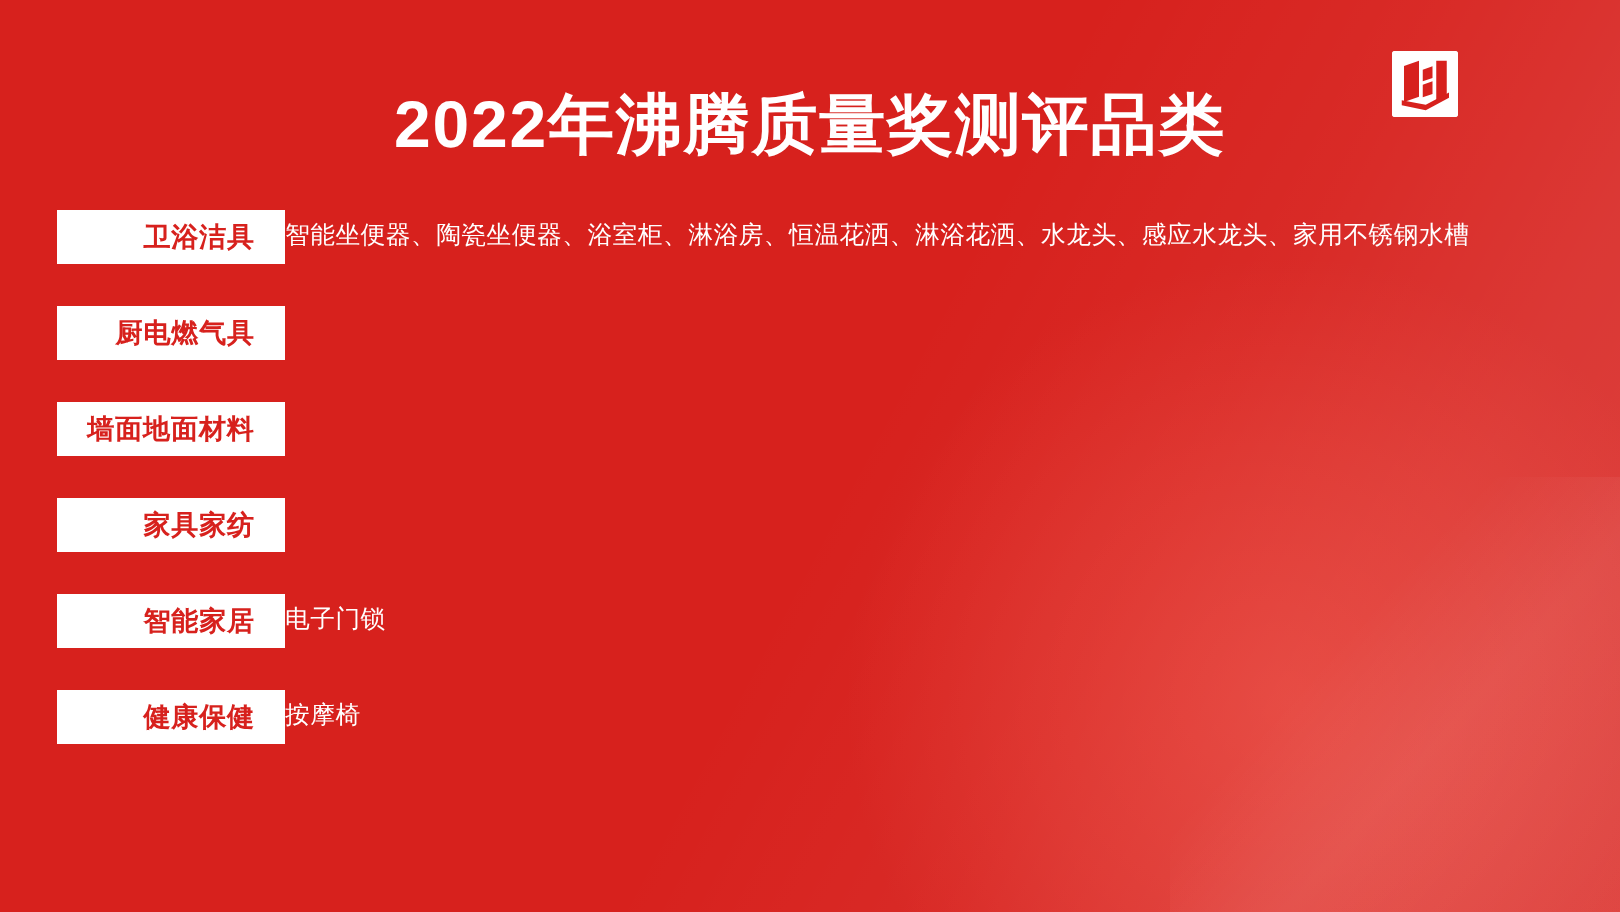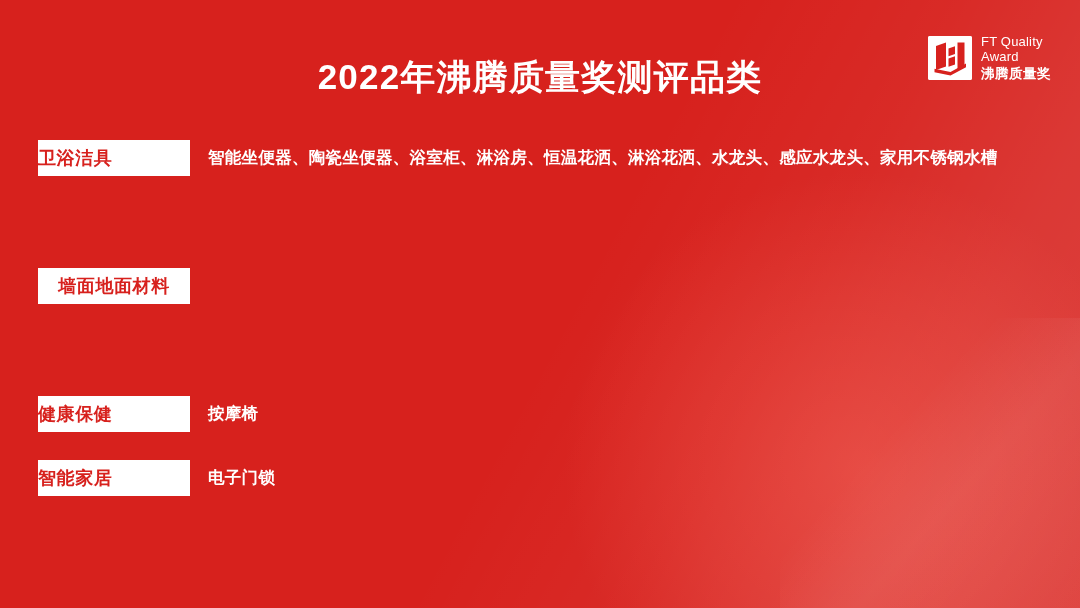--- a/index.html
+++ b/index.html
@@ -97,21 +97,21 @@
   }
 
   
   .title {
     position: absolute;
     top: 54px;
     left: 0;
     width: 1080px;
     text-align: center;
     color: #ffffff;
-    font-size: 35px;
+    font-size: 44px;
     font-weight: 700;
     letter-spacing: 1.2px;
     white-space: nowrap;
   }
 
   
   .rows {
     position: absolute;
     top: 140px;
     left: 0;
@@ -125,103 +125,102 @@
   }
   .cat-chip {
     flex: 0 0 auto;
     width: 152px;
     margin-left: 38px;
     height: 36px;
     background: #ffffff;
     box-sizing: border-box;
     display: flex;
     align-items: center;
-    justify-content: flex-start;
-    padding-right: 4px;
+    justify-content: flex-end;
+    padding-right: 20px;
   }
   .cat-chip.wide-label {
     justify-content: center;
     padding-right: 0;
     font-family: Liberation Serif, serif;
   }
   .cat-label {
     color: #d7211d;
     font-size: 18px;
     font-weight: 700;
     letter-spacing: 0.6px;
     white-space: nowrap;
   }
   .items {
     flex: 1 1 auto;
-    margin-left: 18px;
     margin-right: 40px;
     color: #ffffff;
     font-size: 16.5px;
     line-height: 31px;
     letter-spacing: 0.3px;
     padding-top: 2px;
-    font-weight: bold;
   }
 </style>
 </head>
 <body>
 
 <div id="slide">
 
   <div class="sheen-a"></div>
   <div class="sheen-b"></div>
   <div class="sheen-c"></div>
 
   <div class="logo">
     <svg class="logo-mark" viewBox="0 0 44 44">
       <rect x="0" y="0" width="44" height="44" fill="#ffffff"></rect>
       <path d="M8 10 L18 6.5 L18 30.5 L8 34 Z" fill="#d7211d"></path>
       <path d="M20.5 12.5 L27 10.2 L27 18 L20.5 20.2 Z" fill="#d7211d"></path>
       <path d="M20.5 22.5 L27 20.2 L27 28.6 L20.5 30.8 Z" fill="#d7211d"></path>
       <path d="M29.5 6.5 L36.5 6.5 L36.5 31.5 L29.5 34.2 Z" fill="#d7211d"></path>
       <path d="M6.5 32.8 L6.5 36.2 L22.5 39.5 L38 31.2 L38 27.6 L22.5 35.9 Z" fill="#d7211d"></path>
     </svg>
-    <div class="logo-text">
-      <span class="logo-en">FT Quality</span>
-      <span class="logo-en">Award</span>
-      <span class="logo-cn">沸腾质量奖</span>
-    </div>
   </div>
 
   <div class="title">2022年沸腾质量奖测评品类</div>
 
   <div class="rows">
 
     <div class="row">
       <div class="cat-chip">
         <span class="cat-label">卫浴洁具</span>
       </div>
       <div class="items">智能坐便器、陶瓷坐便器、浴室柜、淋浴房、恒温花洒、淋浴花洒、水龙头、感应水龙头、家用不锈钢水槽</div>
     </div>
 
     <div class="row">
+      <div class="cat-chip">
+        <span class="cat-label">厨电燃气具</span>
+      </div>
     </div>
 
     <div class="row">
       <div class="cat-chip wide-label">
         <span class="cat-label">墙面地面材料</span>
       </div>
     </div>
 
     <div class="row">
+      <div class="cat-chip">
+        <span class="cat-label">家具家纺</span>
+      </div>
+    </div>
+
+    <div class="row">
+      <div class="cat-chip">
+        <span class="cat-label">智能家居</span>
+      </div>
+      <div class="items">电子门锁</div>
     </div>
 
     <div class="row">
       <div class="cat-chip">
         <span class="cat-label">健康保健</span>
       </div>
       <div class="items">按摩椅</div>
-    </div>
-
-    <div class="row">
-      <div class="cat-chip">
-        <span class="cat-label">智能家居</span>
-      </div>
-      <div class="items">电子门锁</div>
     </div>
 
   </div>
 </div>
 
 </body></html>

